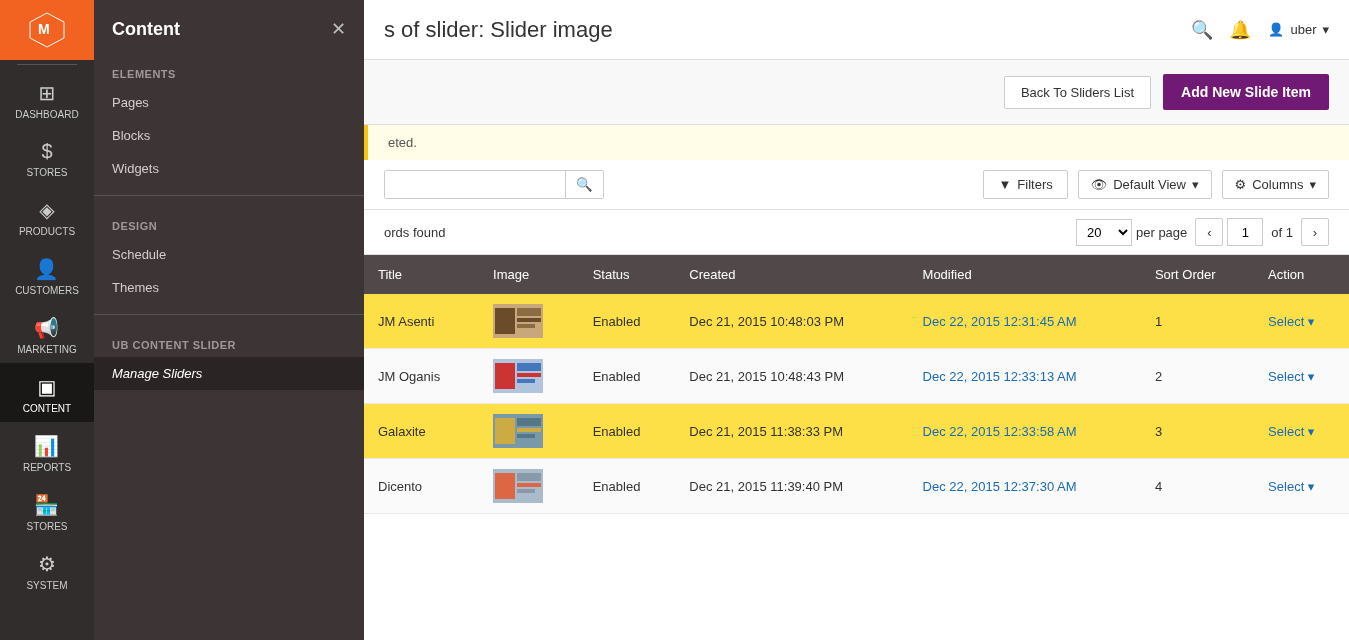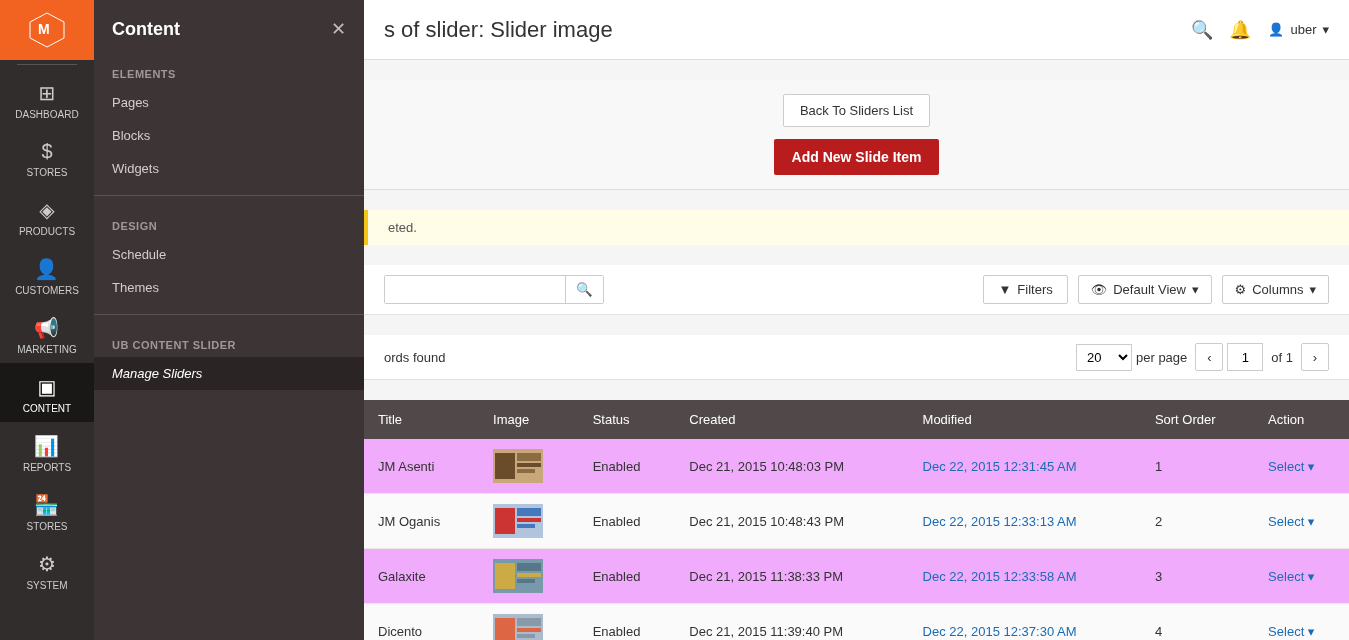--- a/index.html
+++ b/index.html
@@ -85,21 +85,20 @@
     }
     .flyout-menu-item.active { background: #2b2424; color: #fff; font-style: italic; }
     .flyout-divider { border-top: 1px solid #555; margin: 10px 0; }
 
     
     .main-content {
       flex: 1;
       display: flex;
       flex-direction: column;
       overflow: hidden;
-      gap: 20px;
     }
 
     
     .top-bar {
       background: #fff;
       height: 60px;
       display: flex;
       align-items: center;
       justify-content: space-between;
       padding: 0 20px;
@@ -133,33 +132,32 @@
     
     .action-bar {
       background: #f8f8f8;
       padding: 14px 20px;
       display: flex;
       align-items: center;
       justify-content: flex-end;
       border-bottom: 1px solid #ddd;
       flex-shrink: 0;
       gap: 12px;
-      flex-direction: column;
     }
     .btn-back {
       background: #fff;
       border: 1px solid #ccc;
       color: #333;
       padding: 8px 16px;
       cursor: pointer;
       font-size: 13px;
       border-radius: 2px;
     }
     .btn-add {
-      background: #b91c1c;
+      background: #701a75;
       border: none;
       color: #fff;
       padding: 10px 18px;
       cursor: pointer;
       font-size: 14px;
       font-weight: 600;
       border-radius: 2px;
     }
 
     
@@ -309,21 +307,21 @@
     }
     thead th {
       padding: 12px 14px;
       text-align: left;
       font-weight: 500;
       font-size: 13px;
       white-space: nowrap;
     }
     tbody tr {
       border-bottom: 1px solid #e8e8e8;
-      background: #f0abfc;
+      background: #fde047;
     }
     tbody tr:nth-child(even) { background: #fafafa; }
     tbody td {
       padding: 10px 14px;
       color: #333;
       vertical-align: middle;
     }
     .status-enabled { color: #333; }
     .col-modified { color: #1a6bb5; }
     .col-action-link {

